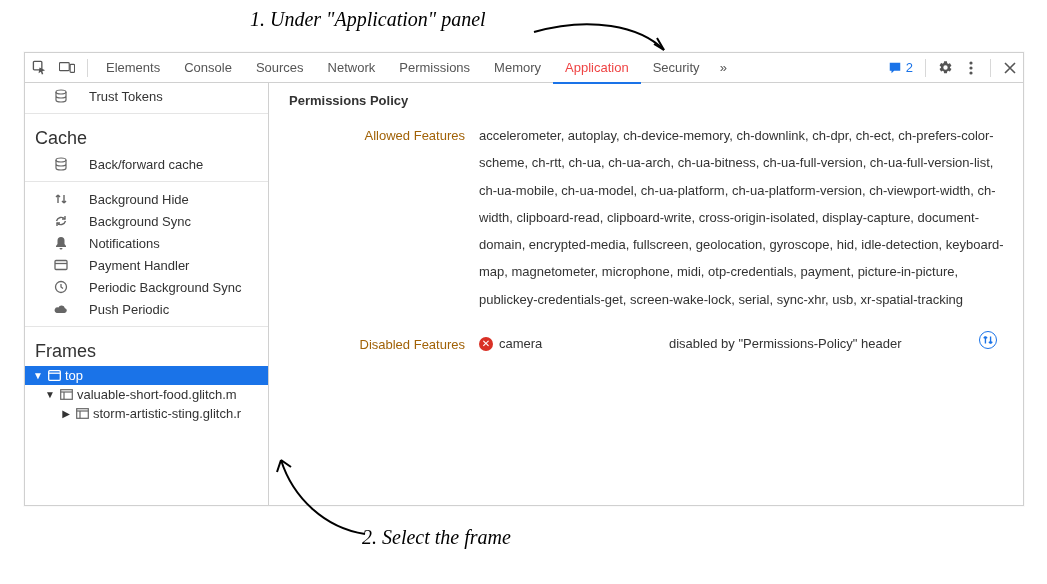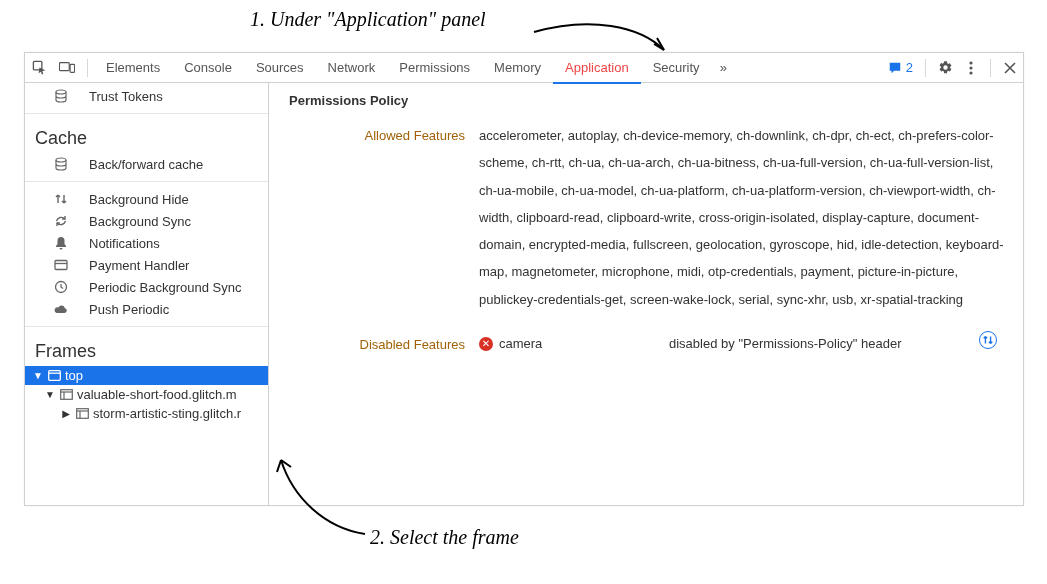--- a/index.html
+++ b/index.html
@@ -384,13 +384,13 @@
       </div>
 
     </div>
   </div>
 </div>
 
 <svg class="arrow" style="left:275px; top:452px;" width="120" height="90">
   <path d="M90 82 C 50 76, 18 46, 6 8" stroke="#000" stroke-width="2" fill="none"></path>
   <path d="M6 8 L2 20 M6 8 L16 15" stroke="#000" stroke-width="2" fill="none"></path>
 </svg>
-<div class="annotation" style="left:370px; top:526px;">2. Select the frame</div>
+<div class="annotation" style="left:362px; top:526px;">2. Select the frame</div>
 
 </body></html>

